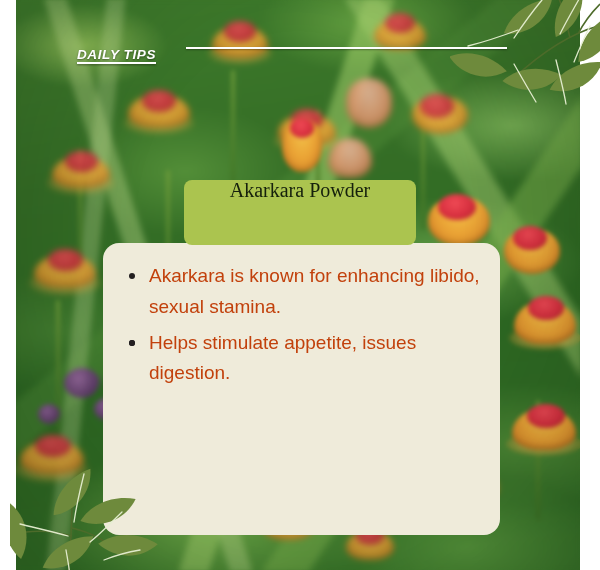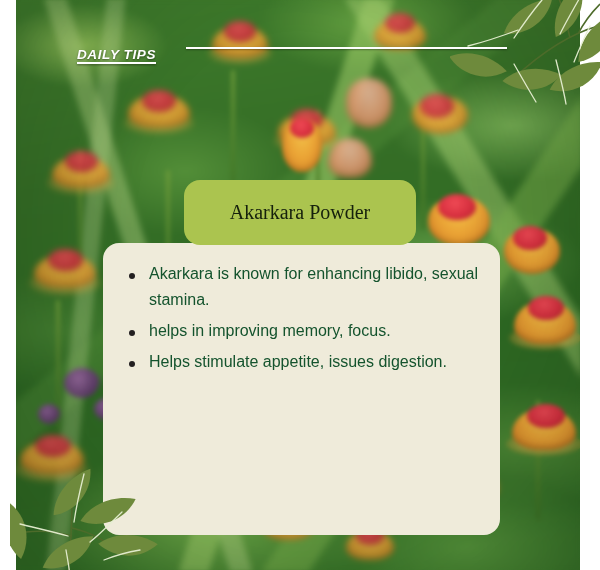--- a/index.html
+++ b/index.html
@@ -155,25 +155,24 @@
   }
 
   
   #title-card {
     position: absolute;
     left: 184px;
     top: 180px;
     width: 232px;
     height: 65px;
     background: #abc44f;
-    border-radius: 16px;
+    border-radius: 8px;
     display: flex;
     flex-direction: column;
     align-items: center;
-    justify-content: center;
     z-index: 7;
   }
   #title-card .line {
     font-family: "Liberation Serif", serif;
     color: #15200c;
     text-align: center;
     line-height: 1.06;
     white-space: nowrap;
   }
   #title-name    { font-size: 20px; }
@@ -195,23 +194,23 @@
   }
   #tips-list {
     list-style: none;
     margin: 0;
     padding: 0;
   }
   #tips-list li {
     position: relative;
     padding-left: 26px;
     font-family: "Liberation Sans", sans-serif;
-    font-size: 16px;
+    font-size: 19px;
     line-height: 1.62;
-    color: #14532d;
+    color: #c2410c;
     margin-bottom: 5px;
   }
   #tips-list li .bullet {
     position: absolute;
     left: 6px;
     top: 12px;
     width: 6px;
     height: 6px;
     border-radius: 50%;
     background: #231f20;
@@ -342,21 +341,20 @@
   </div>
 
   <div id="content-card">
     <ul id="tips-list">
       <li>
         <span class="bullet"></span>
         <span>Akarkara is known for enhancing libido, sexual stamina.</span>
       </li>
       <li>
         <span class="bullet"></span>
-        <span>helps in improving memory, focus.</span>
       </li>
       <li>
         <span class="bullet"></span>
         <span>Helps stimulate appetite, issues digestion.</span>
       </li>
     </ul>
   </div>
 
   <svg class="leaf-branch" id="leaf-branch-tr" width="150" height="140" viewBox="0 0 150 140" aria-hidden="true">
     <g stroke="#4d6b2a" stroke-width="1.6" fill="none">

